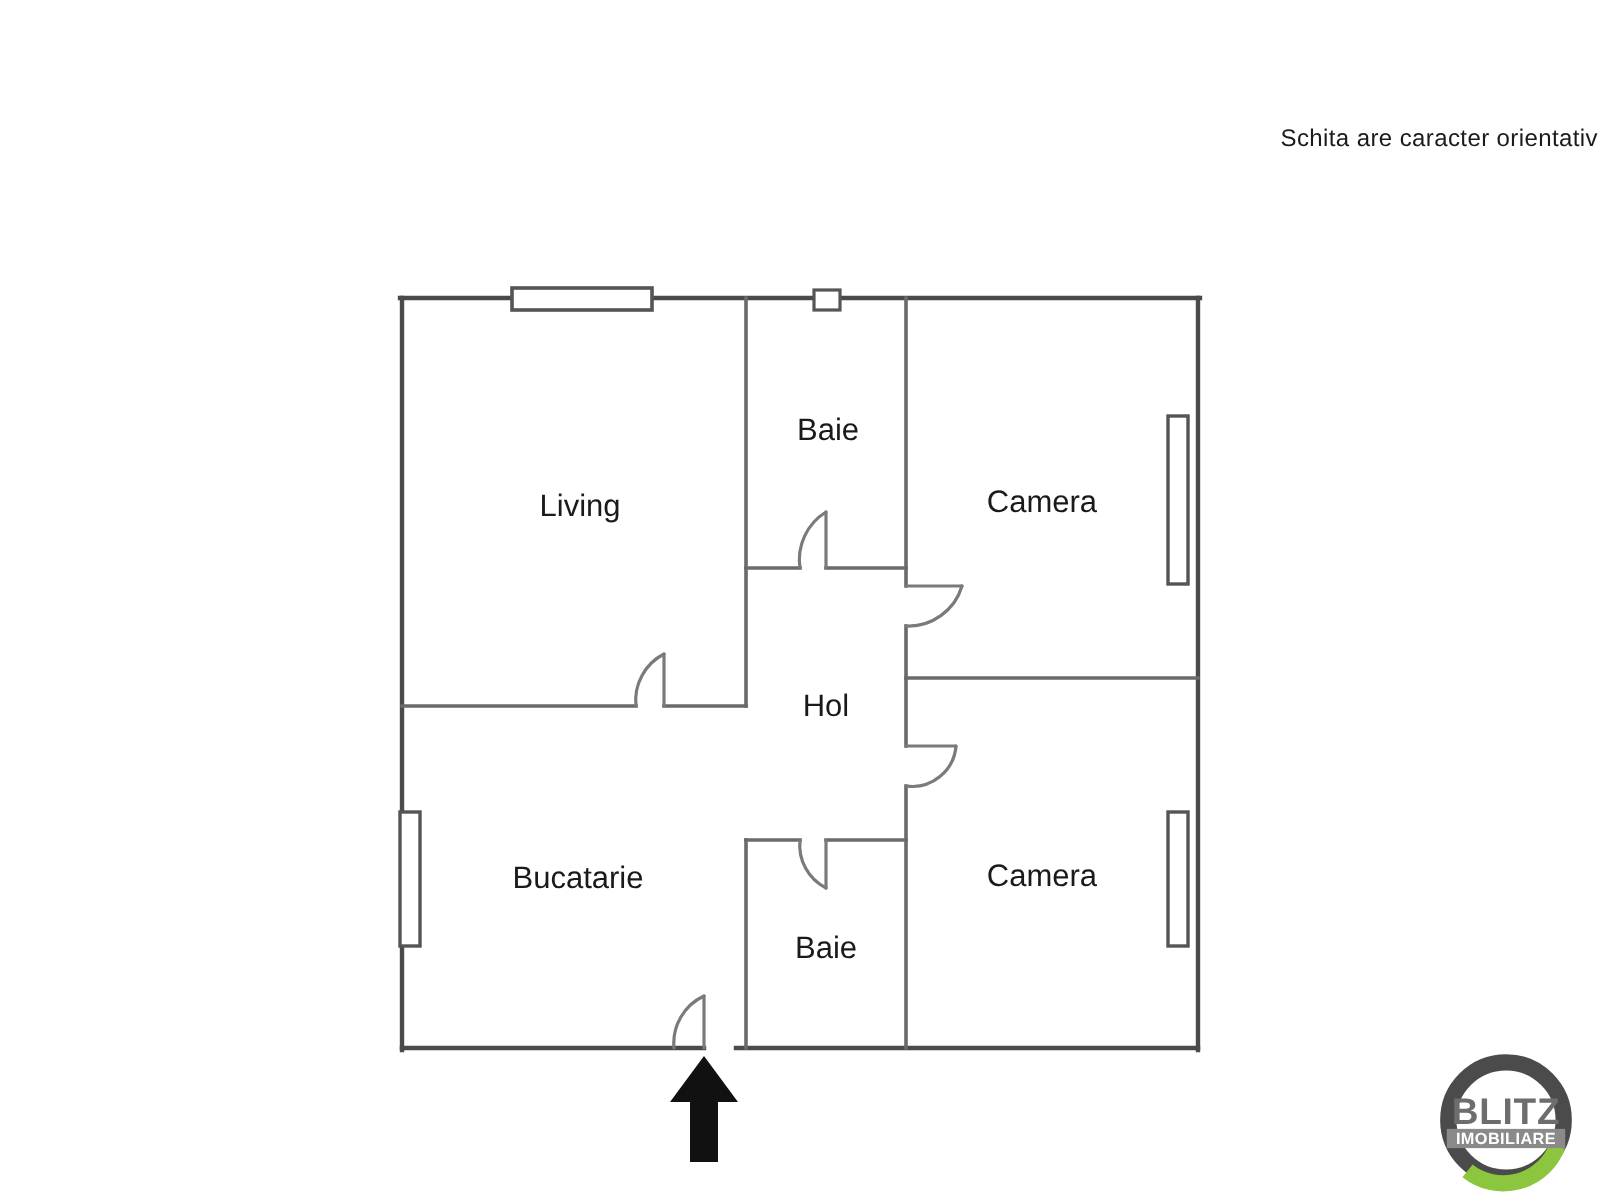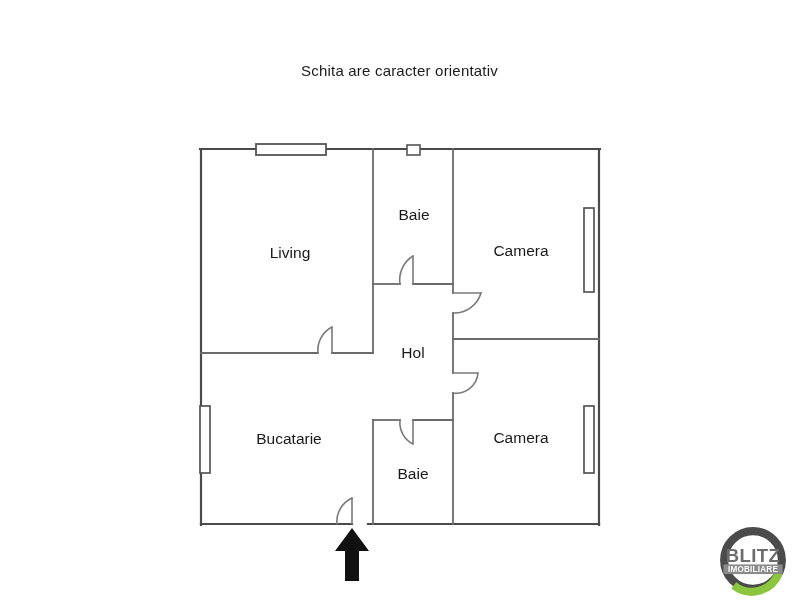--- a/index.html
+++ b/index.html
@@ -13,22 +13,22 @@
     height: 600px;
     background: #ffffff;
     overflow: hidden;
     font-family: "Liberation Sans", sans-serif;
   }
   #plan-title {
     position: absolute;
     left: 0;
     top: 62px;
     width: 799px;
-    text-align: center;
-    font-size: 15px;
+    text-align: right;
+    font-size: 12px;
     color: #1b1b1b;
     letter-spacing: 0.2px;
   }
   #floorplan-svg {
     position: absolute;
     left: 0;
     top: 0;
   }
   .room-label {
     font-family: "Liberation Sans", sans-serif;

